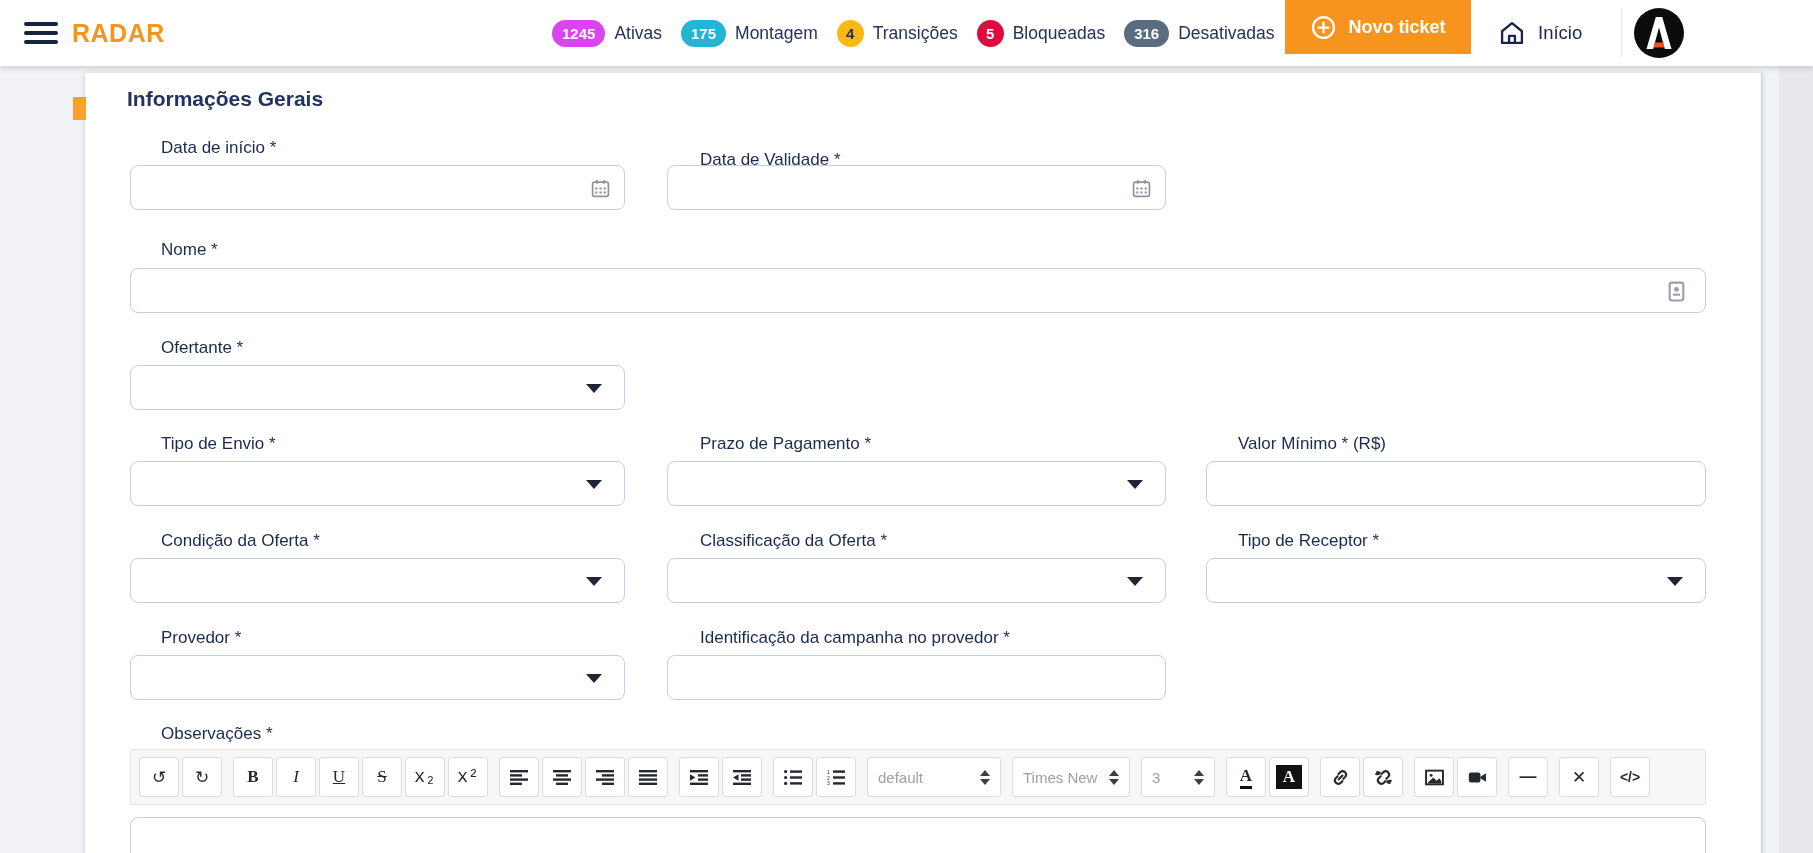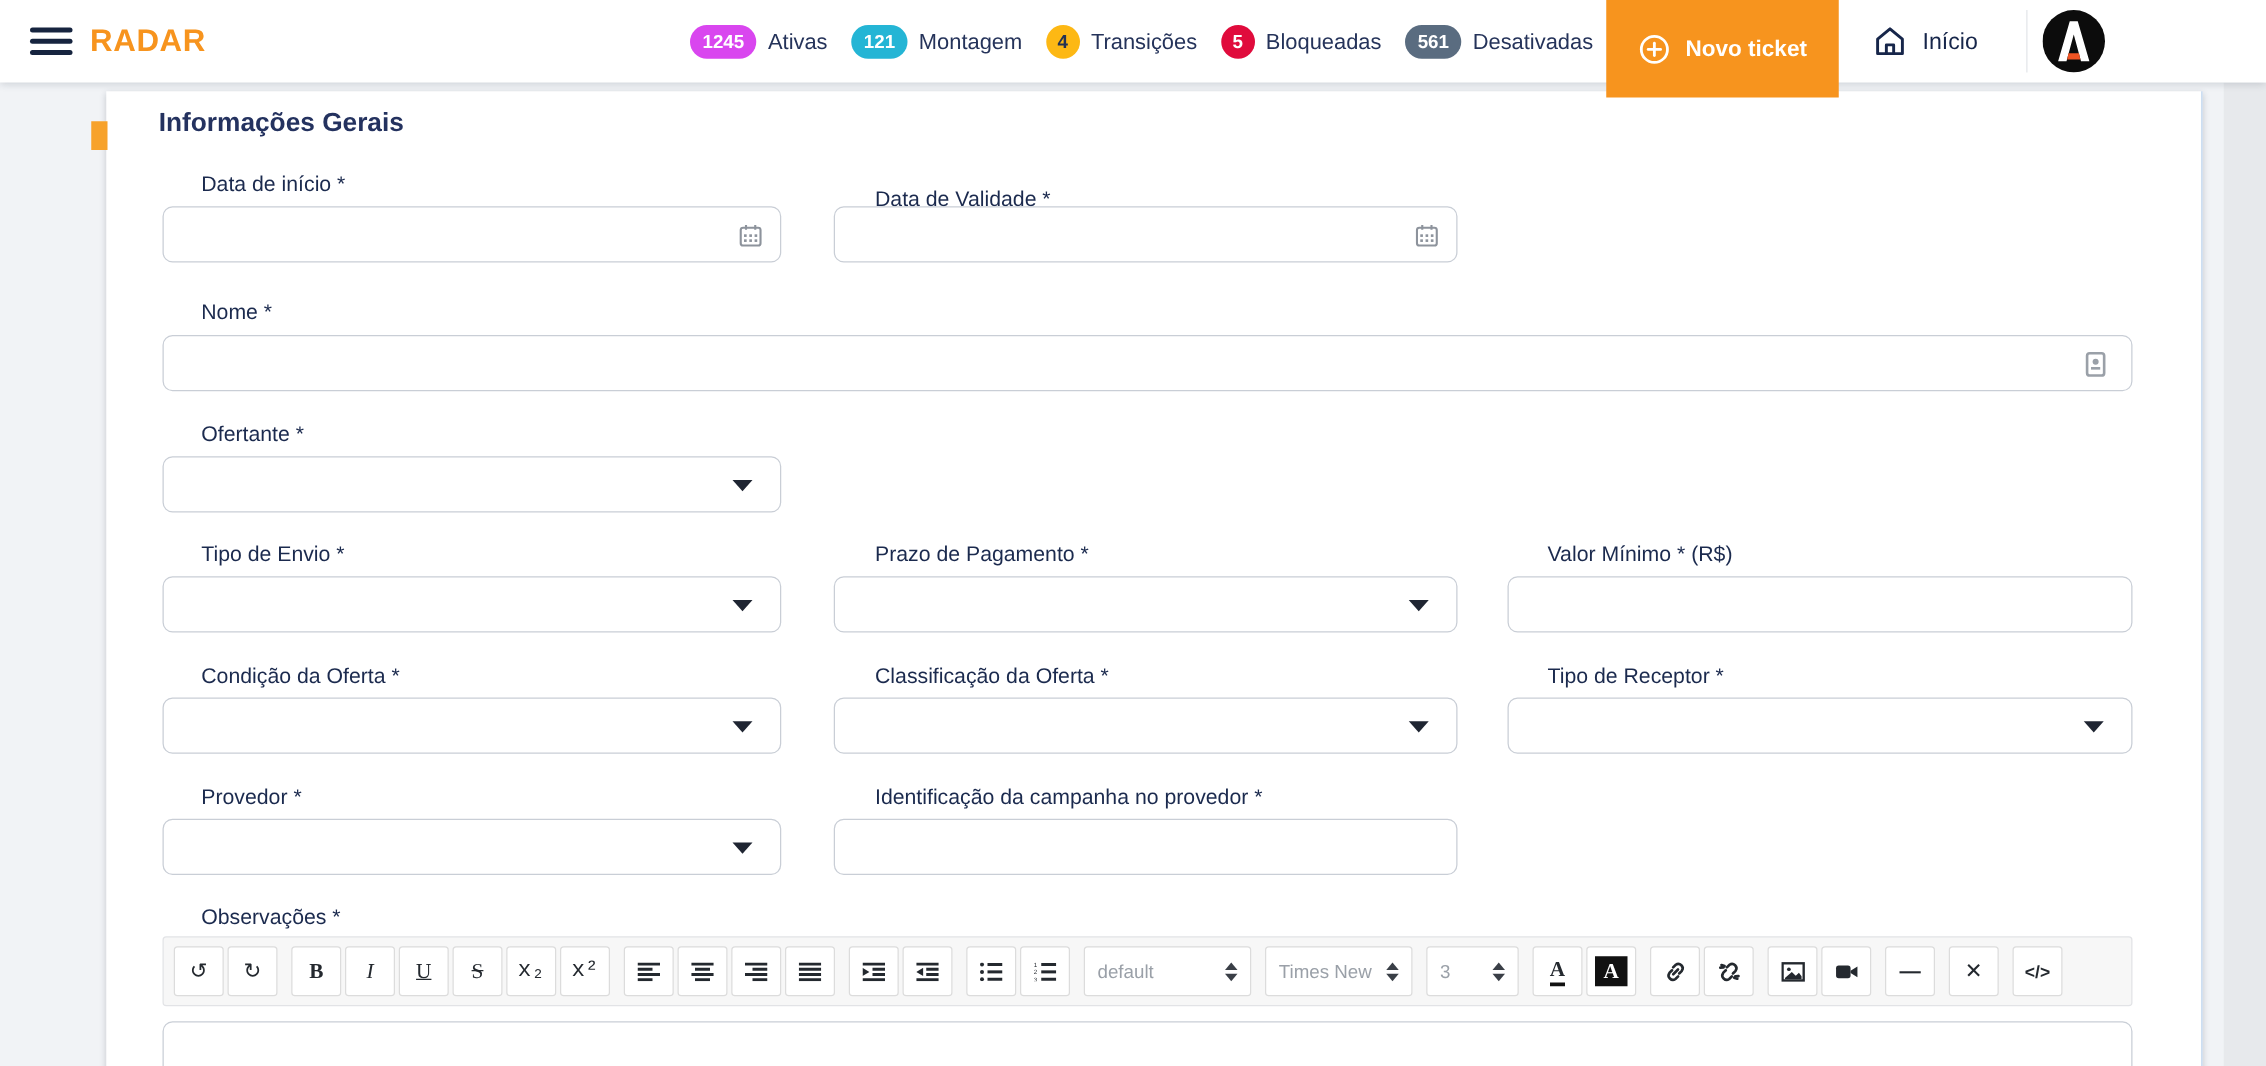--- a/index.html
+++ b/index.html
@@ -11,21 +11,21 @@
   .hamburger{position:absolute;left:24px;top:22px;width:34px;height:22px;cursor:pointer}
   .hamburger i{display:block;height:4px;background:#16243f;border-radius:2px;margin-bottom:5px}
   .brand{position:absolute;left:72px;top:0;height:66px;display:flex;align-items:center;
          font-size:25px;font-weight:800;color:#f7941e;letter-spacing:.5px}
   .stats{position:absolute;left:552px;top:0;height:66px;display:flex;align-items:center;gap:19px}
   .stat{display:flex;align-items:center;gap:9px}
   .badge{font-size:15px;font-weight:700;display:flex;align-items:center;justify-content:center}
   .badge.pill{height:27px;padding:0 10px;border-radius:14px}
   .badge.circle{width:27px;height:27px;border-radius:50%}
   .stat-label{font-size:17.5px;color:#25335a}
-  .ticket-btn{position:absolute;left:1285px;top:0;width:186px;height:78px;background:#f7941e;border:0;
+  .ticket-btn{position:absolute;left:1285px;top:0;width:186px;height:54px;background:#f7941e;border:0;
           display:flex;align-items:center;justify-content:center;gap:11px;color:#fff;
           font-size:18px;font-weight:700;cursor:pointer;font-family:inherit}
   .home-link{position:absolute;left:1498px;top:0;height:66px;display:flex;align-items:center;gap:12px;
           font-size:18.5px;color:#17264a;font-weight:500;cursor:pointer}
   .vdivider{position:absolute;left:1621px;top:8px;height:50px;width:1px;background:#e4e6ea}
   .avatar{position:absolute;left:1634px;top:8px;width:50px;height:50px;border-radius:50%;cursor:pointer}
   .greeting{position:absolute;left:1696px;top:0;height:66px;display:flex;align-items:center;
           font-size:17.5px;color:#17264a;white-space:nowrap}
   
   .right-strip{position:absolute;left:1779px;top:66px;width:34px;height:787px;background:#e7e9ec}
@@ -82,33 +82,33 @@
       <i></i>
     </div>
   <div class="brand">RADAR</div>
 
   <div class="stats">
     <div class="stat">
       <span class="badge pill" style="background: #d946ef; color: rgb(255, 255, 255);">1245</span>
       <span class="stat-label">Ativas</span>
     </div>
     <div class="stat">
-      <span class="badge pill" style="background: rgb(36, 181, 213); color: rgb(255, 255, 255);">121</span>
+      <span class="badge pill" style="background: rgb(36, 181, 213); color: rgb(255, 255, 255);">175</span>
       <span class="stat-label">Montagem</span>
     </div>
     <div class="stat">
       <span class="badge circle" style="background: rgb(253, 184, 20); color: rgb(35, 50, 83);">4</span>
       <span class="stat-label">Transições</span>
     </div>
     <div class="stat">
       <span class="badge circle" style="background: rgb(224, 11, 60); color: rgb(255, 255, 255);">5</span>
       <span class="stat-label">Bloqueadas</span>
     </div>
     <div class="stat">
-      <span class="badge pill" style="background: rgb(90, 108, 128); color: rgb(255, 255, 255);">561</span>
+      <span class="badge pill" style="background: rgb(90, 108, 128); color: rgb(255, 255, 255);">316</span>
       <span class="stat-label">Desativadas</span>
     </div>
   </div>
 
   <button class="ticket-btn">
     <span style="display:flex">
       <svg width="27" height="27" viewBox="0 0 24 24" fill="none" stroke="#fff" stroke-width="2" stroke-linecap="round">
         <circle cx="12" cy="12" r="9.3"></circle>
           <line x1="12" y1="7.6" x2="12" y2="16.4"></line>
           <line x1="7.6" y1="12" x2="16.4" y2="12"></line>

